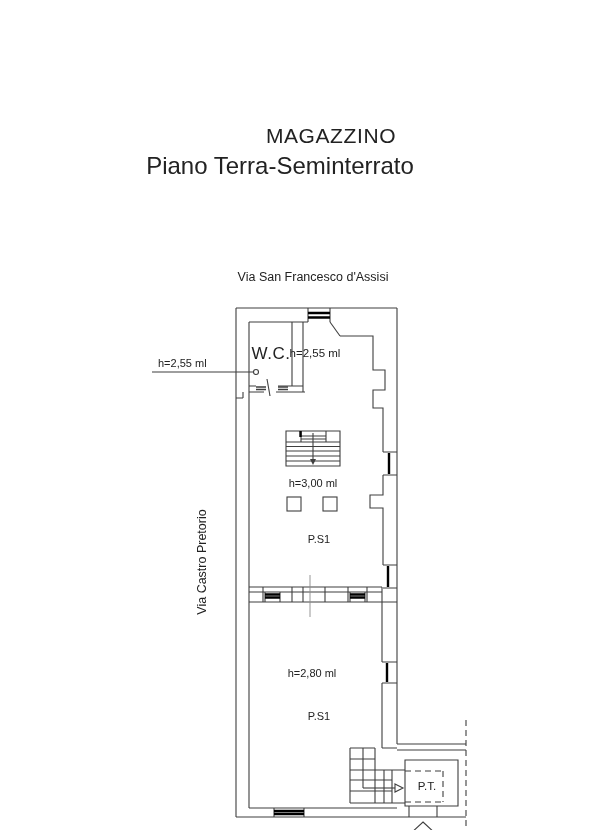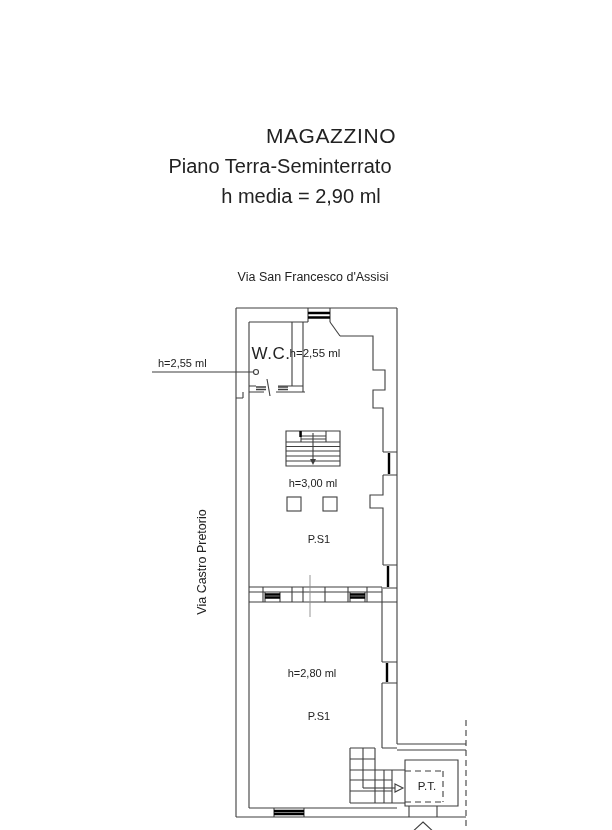--- a/index.html
+++ b/index.html
@@ -17,21 +17,21 @@
   .dashed{stroke:var(--line,#3f3f3f);stroke-width:1.1;fill:none;stroke-dasharray:6 4;}
   .fillarrow{fill:var(--line,#3f3f3f);stroke:none;}
   .openarrow{fill:#fff;stroke:var(--line,#3f3f3f);stroke-width:1.1;}
   .lbl{
     position:absolute;color:var(--text,#222);white-space:nowrap;
     transform:translate(-50%,-50%);line-height:1;
   }
   .lbl-left{transform:translate(0,-50%);}
   .rot{transform:translate(-50%,-50%) rotate(-90deg);}
   .t-big{font-size:21px;letter-spacing:0.6px;}
-  .t-mid{font-size:20px;}
+  .t-mid{font-size:24px;}
   .t-street{font-size:12.5px;}
   .t-room{font-size:17px;letter-spacing:0.5px;}
   .t-note{font-size:11px;}
   .t-note2{font-size:11.5px;}
 </style>
 </head>
 <body>
 
 <div class="stage">
 
@@ -129,21 +129,20 @@
       <path class="ln" d="M423,772 L437,785 H409 Z"></path>
       <path class="thick" d="M409,786.5 H437"></path>
       <rect class="ln" x="410" y="789" width="28" height="5"></rect>
     </g>
 
     <path class="dashed" d="M466,670 V799"></path>
   </svg>
 
   <div class="lbl t-big" style="left:331px;top:85px;">MAGAZZINO</div>
   <div class="lbl t-mid" style="left:280px;top:116px;">Piano Terra-Seminterrato</div>
-  <div class="lbl t-mid" style="left:301px;top:146px;">h media = 2,90 ml</div>
 
   <div class="lbl t-street" style="left:313px;top:227px;">Via San Francesco d'Assisi</div>
   <div class="lbl t-street rot" style="left:202px;top:512px;">Via Castro Pretorio</div>
 
   <div class="lbl t-room" style="left:271px;top:303px;">W.C.</div>
   <div class="lbl lbl-left t-note" style="left:158px;top:313px;">h=2,55 ml</div>
   <div class="lbl t-note2" style="left:315px;top:304px;">h=2,55 ml</div>
   <div class="lbl t-note" style="left:313px;top:433px;text-align:center;">h=3,00 ml</div>
   <div class="lbl t-note" style="left:319px;top:489px;">P.S1</div>
   <div class="lbl t-note" style="left:312px;top:623px;">h=2,80 ml</div>

